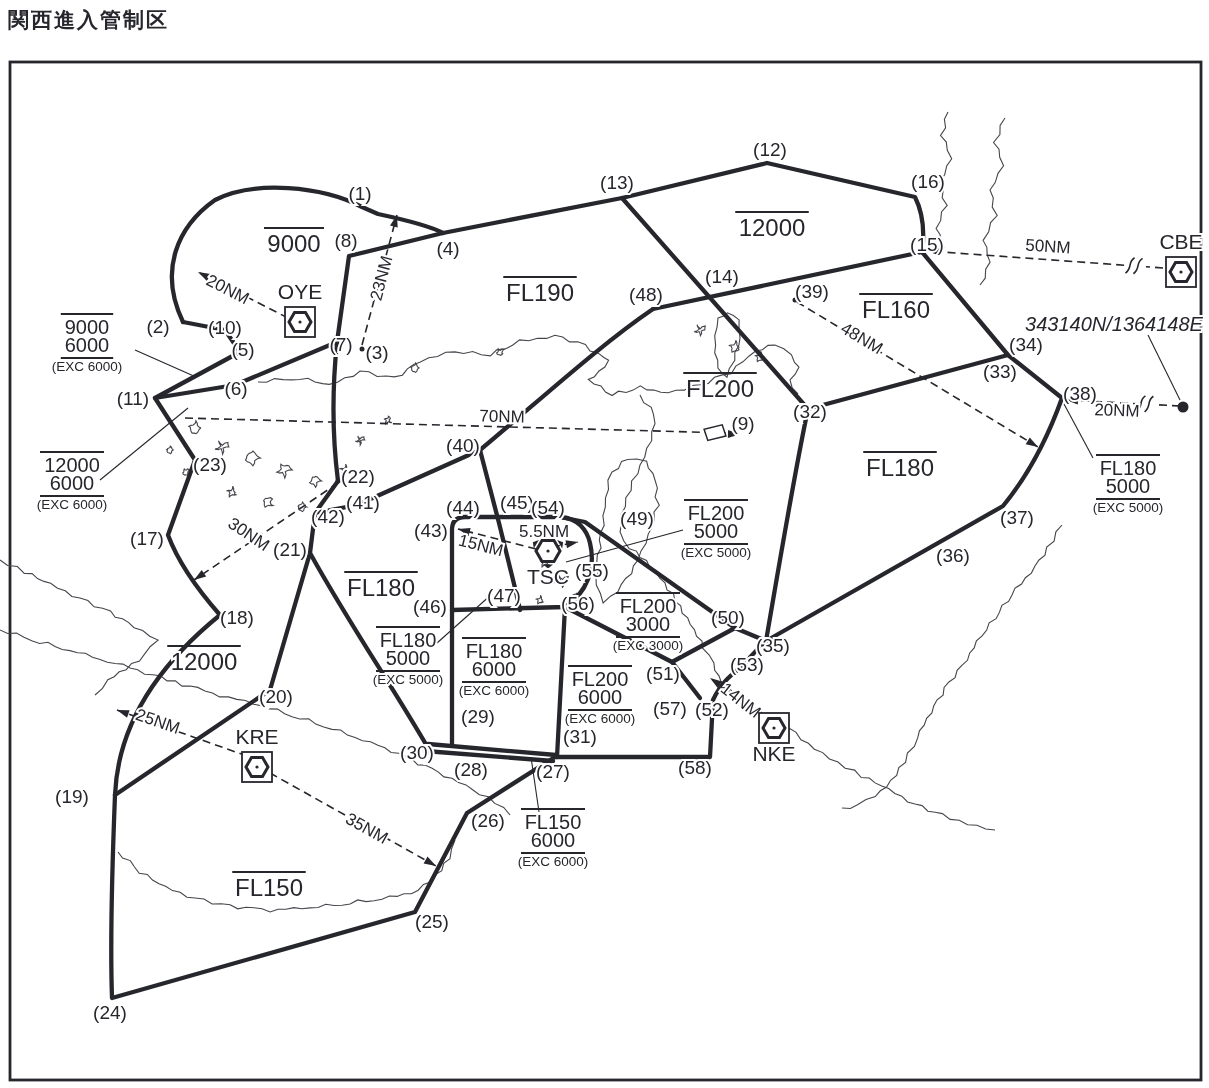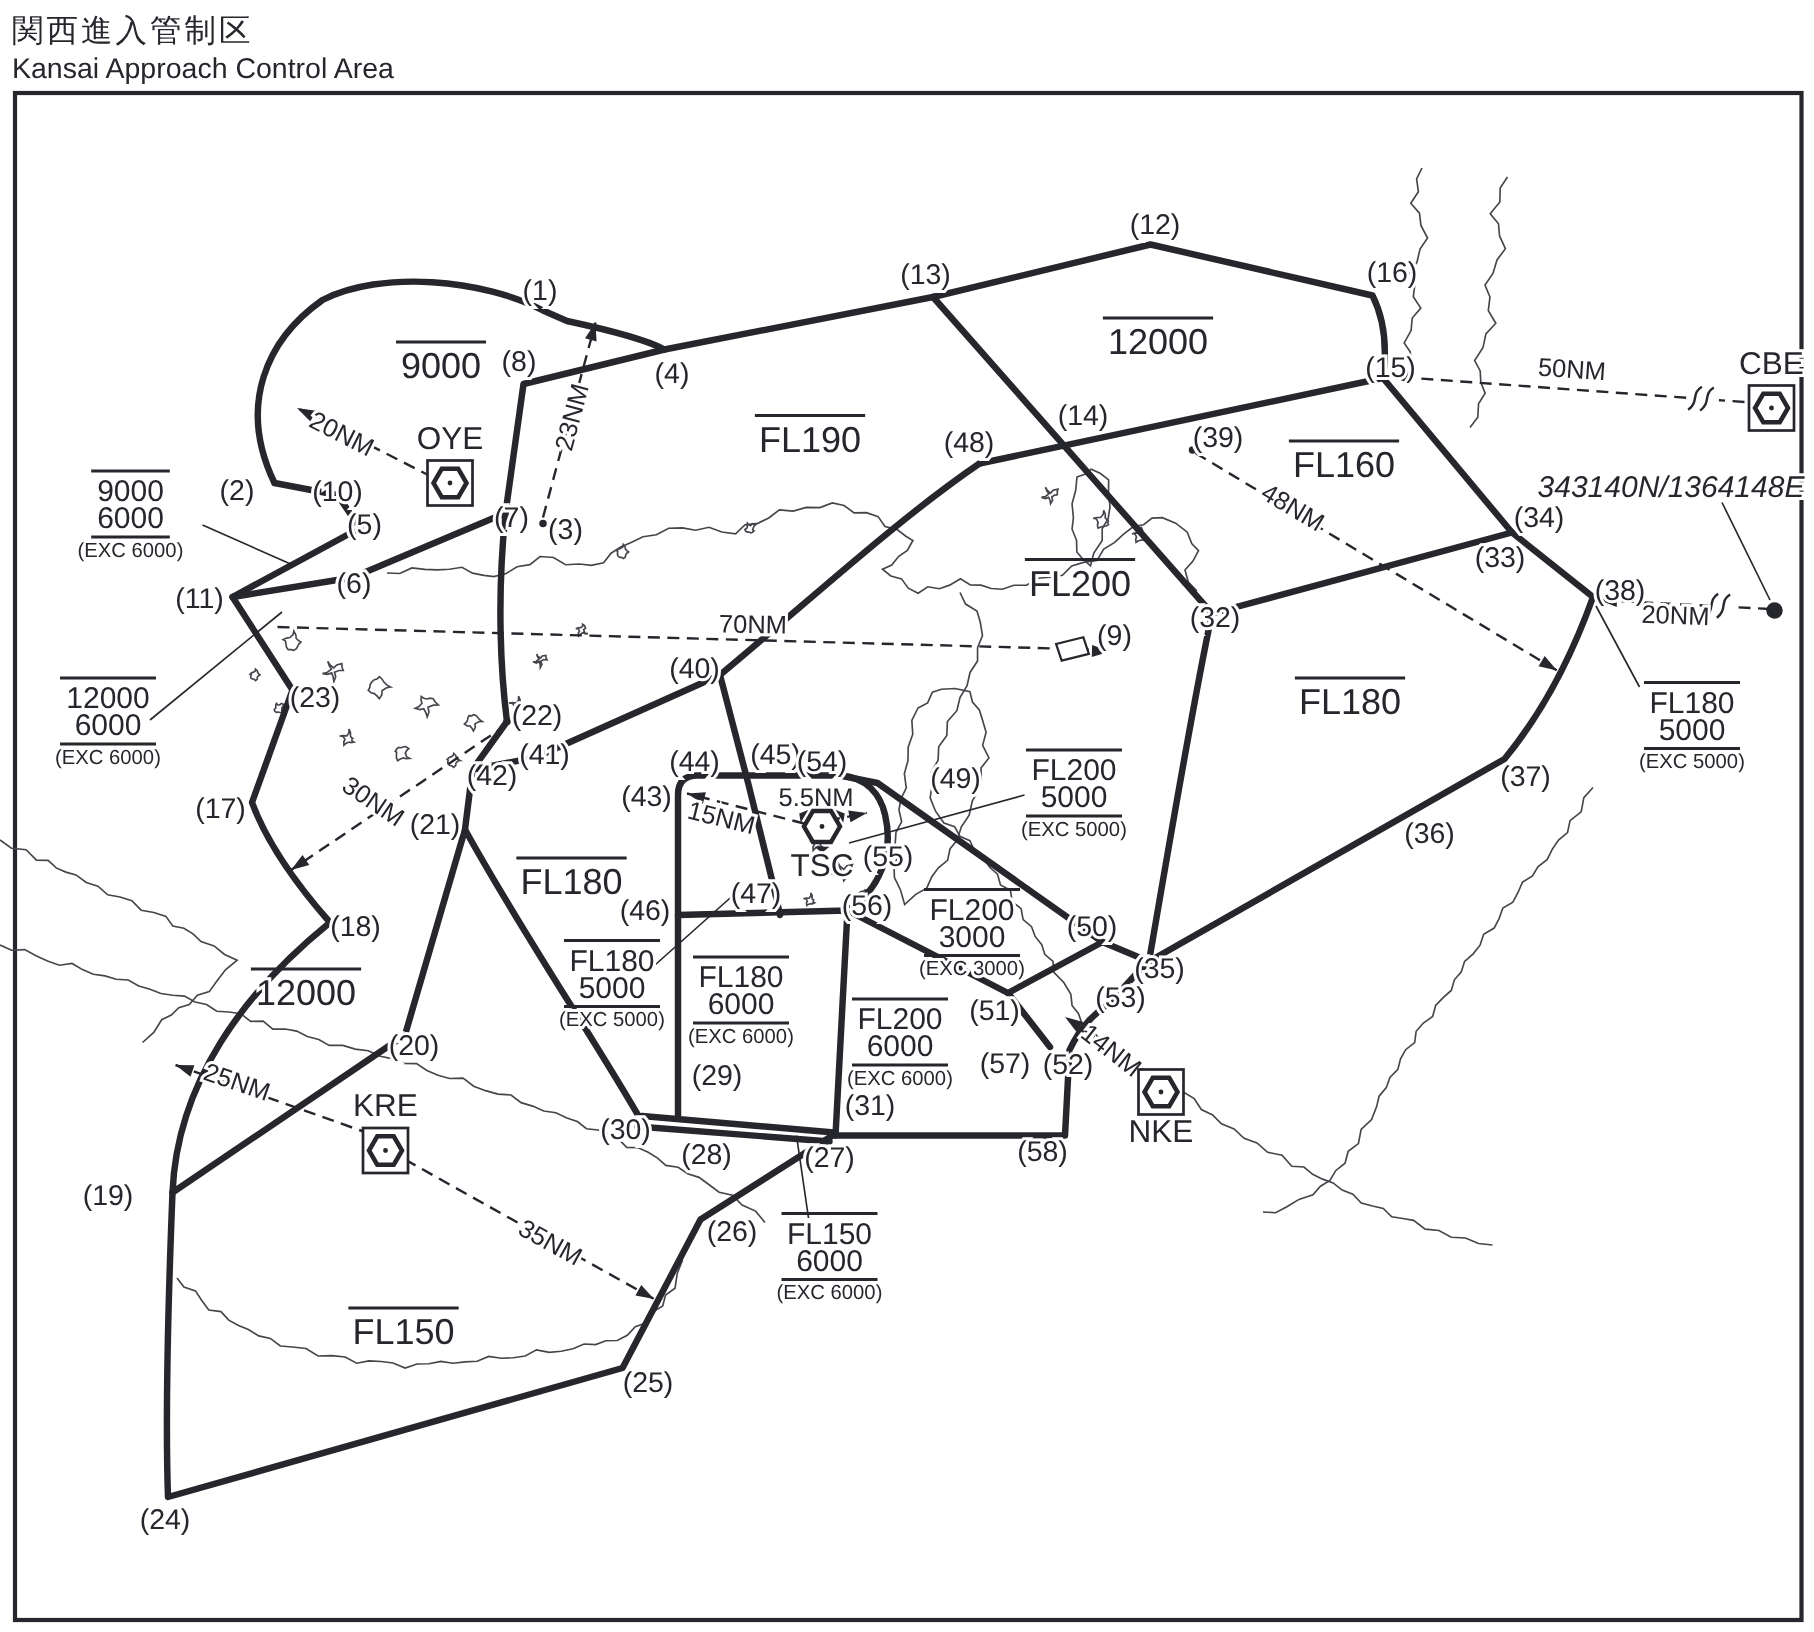--- a/index.html
+++ b/index.html
@@ -1,18 +1,18 @@
 <!DOCTYPE html>
 <html><head>
 <meta charset="utf-8">
 <style>
   html,body{margin:0;padding:0;background:#fff;}
   body{width:1209px;height:1088px;position:relative;font-family:"Liberation Sans",sans-serif;color:#26262d;}
   .titles{position:absolute;left:8px;top:6px;}
-  .title-jp{font-size:21px;font-weight:normal;letter-spacing:2px;}
+  .title-jp{font-size:21px;font-weight:bold;letter-spacing:2px;}
   .title-en{font-size:19px;margin-top:2px;}
   svg{position:absolute;left:0;top:0;}
   svg text{font-family:"Liberation Sans",sans-serif;fill:#26262d;paint-order:stroke;stroke:#ffffff;stroke-width:4px;}
   .pt{font-size:19px;}
   .alt{font-size:24px;}
   .stk{font-size:20px;}
   .exc{font-size:13.5px;}
   .nav{font-size:21px;}
   .dist{font-size:17px;}
   .coord{font-size:20px;font-style:italic;}
@@ -21,21 +21,20 @@
   .leader{stroke:#26262d;stroke-width:1.1;}
   .dash{stroke:#26262d;stroke-width:1.6;fill:none;stroke-dasharray:8 5;}
   .ovl{stroke:#26262d;stroke-width:2px;}
   .frame{fill:none;stroke:#26262d;stroke-width:2.8;}
 </style>
 </head>
 <body>
 
 <div class="titles">
   <div class="title-jp">関西進入管制区</div>
-  <div class="title-en">Kansai Approach Control Area</div>
 </div>
 
 <svg id="sv" width="1209" height="1088" viewBox="0 0 1209 1088">
   <rect class="frame" x="10" y="62" width="1191" height="1018"></rect>
   <g id="g-coast">
       <path class="coastline" d="M258.0,382.0 L266.5,382.3 L274.6,378.6 L283.2,379.6 L291.7,379.9 L299.6,379.5 L308.0,378.2 L315.0,382.1 L322.6,383.6 L329.2,384.4 L337.5,382.3 L344.7,377.8 L353.3,376.4 L360.0,371.0 L369.0,371.7 L377.1,376.5 L386.3,376.0 L394.2,376.9 L402.4,375.2 L407.4,368.8 L413.8,364.6 L420.4,361.9 L428.7,357.8 L437.6,356.5 L445.8,352.2 L455.0,351.9 L463.7,353.5 L472.7,351.5 L481.2,354.7 L490.4,355.9 L496.7,349.8 L505.2,348.9 L512.5,345.3 L519.6,339.9 L528.8,340.7 L537.5,338.3 L546.6,338.4 L554.9,335.3 L562.7,337.0 L569.4,341.9 L577.7,341.8 L585.4,344.4 L590.0,351.0 L597.9,352.9 L603.9,357.5 L608.6,360.3 L604.9,367.0 L599.0,371.0 L594.5,376.7 L588.3,379.5 L593.9,384.0 L601.0,385.9 L605.5,392.1 L612.1,395.5 L618.5,391.2 L626.2,392.5 L633.1,390.1 L640.3,385.8 L646.9,389.9 L654.0,390.1 L660.8,392.3 L668.2,392.8 L676.0,390.2 L684.4,390.1 L691.7,385.5 L699.9,384.8 L708.3,383.5 L714.5,377.3 L722.3,374.9 L731.3,373.7 L735.8,366.1 L742.9,361.8 L748.9,356.2 L755.6,351.0 L762.4,349.8 L768.0,345.4 L774.9,345.1 L783.8,348.8 L791.5,354.8 L794.5,362.4 L799.0,367.1 L795.2,374.2 L790.0,380.0 L792.2,388.0 L798,394"></path>
       <path class="coastline" d="M0.0,630.0 L7.7,633.5 L16.5,633.1 L24.0,637.2 L31.7,640.7 L39.6,643.5 L48.0,642.3 L55.0,646.4 L62.2,649.5 L70.0,650.6 L77.5,652.8 L85.5,653.3 L92.5,657.3 L100.0,659.5 L107.3,662.3 L115.1,663.5 L123.0,664.1 L130.0,668.0 L137.7,669.7 L144.5,674.2 L152.6,674.7 L160.5,675.8 L167.1,680.9 L175.4,680.8 L181.9,686.1 L190.1,686.0 L197.8,687.4 L204.9,691.0 L212.5,693.0 L219.5,696.9 L228.5,696.9 L236.8,699.4 L245.5,700.5 L253.5,704.2 L262.0,705.9 L269.4,708.9 L277.7,709.1 L284.6,713.7 L292.0,716.8 L299.7,719.0 L308.7,718.8 L315.8,724.1 L323.7,727.1 L331.9,729.4 L340.7,730.0 L347.4,735.1 L355.1,737.4 L362.5,740.7 L370.6,741.8 L377.9,745.3 L384.9,747.7 L391.0,752.5 L398.7,753.3 L405.7,755.9 L412.3,759.3 L417.8,764.9 L425.5,765.2 L432.1,768.2 L438.4,772.1 L443.9,776.9 L452.1,778.2 L458.5,782.5 L466.0,784.9 L472.3,789.5 L479.4,794.8 L488.4,796.8 L494.7,803.4 L503.7,807.4 L510,815"></path>
       <path class="coastline" d="M118.0,852.0 L122.6,858.0 L130.3,860.6 L134.5,867.0 L139.2,873.3 L147.3,874.4 L152.5,880.1 L159.0,883.7 L165.6,886.3 L172.5,890.6 L180.2,892.3 L186.9,897.3 L195.0,898.0 L204.0,899.0 L212.1,904.0 L221.3,903.8 L230.1,904.7 L237.8,908.8 L246.0,907.3 L254.1,907.7 L262.0,908.7 L270.1,912.0 L278.0,909.3 L286.0,909.2 L293.9,907.6 L302.0,908.8 L310.0,907.9 L318.1,907.5 L325.8,904.3 L334.1,905.5 L342.2,905.2 L350.1,904.0 L357.7,899.9 L366.1,901.6 L374.1,900.8 L382.0,899.2 L389.4,896.0 L397.1,896.4 L403.9,893.8 L411.5,893.7 L418.2,890.2 L423.5,884.4 L431.4,881.7 L435.4,874.6 L441.8,870.6 L443.7,863.4 L450.0,858.8 L451.5,849.0 L455,840"></path>
       <path class="coastline" d="M640.0,395.0 L643.7,402.7 L651.3,407.3 L653.5,414.7 L655.0,423.7 L651.7,431.7 L651.7,440.7 L646.7,448.3 L644.7,457.2 L640.0,465.0 L637.9,473.8 L631.6,481.0 L631.2,490.3 L625.8,497.8 L625.4,506.7 L621.0,514.7 L621.4,523.5 L620.1,531.9 L623.7,540.8 L629.3,548.7 L636.4,551.1 L639.9,557.5 L646.6,560.5 L649.8,567.5 L655.7,572.0 L659.8,578.2 L665.0,582.8 L667.0,590.0 L673.6,593.6 L674.8,601.1 L680.7,605.8 L682.1,613.1 L687.7,617.8 L690.1,624.3 L694.5,629.8 L696.5,636.2 L702.0,641.0 L702.6,648.2 L709.2,655.0 L713.9,662.9 L714.7,670.3 L719.0,675.8 L721.4,682.6 L729.0,688.0 L735.2,694.8 L740.1,702.1 L746.8,707.7 L755.2,710.7 L762.5,715.0 L769.8,720.4 L778.0,724.1 L787.6,727.2 L796.1,732.4 L800.9,739.7 L808.4,743.3 L814.3,749.2 L822.7,752.6 L829.4,758.9 L838.0,762.0 L845.1,768.2 L854.7,770.1 L861.2,777.5 L869.3,778.0 L875.1,782.9 L881.7,786.1 L888.7,788.6 L894.8,793.4 L901.9,796.2 L907.5,802.0 L915.0,804.0 L922.2,805.6 L927.8,811.2 L935.2,812.3 L942.4,813.6 L950.1,819.4 L959.3,820.3 L967.5,824.8 L977.0,825.3 L985.7,829.0 L995,830"></path>
       <path class="coastline" d="M1062.0,525.0 L1055.9,531.8 L1054.1,541.2 L1046.7,547.1 L1045.0,555.1 L1039.0,560.0 L1034.8,566.2 L1031.4,573.1 L1025.4,577.7 L1021.6,584.0 L1015.0,588.1 L1012.0,595.0 L1008.6,601.4 L1001.9,605.3 L999.4,612.4 L996.1,618.7 L989.1,622.8 L986.7,630.1 L982.1,635.9 L976.4,640.9 L974.2,647.9 L969.6,653.2 L967.5,660.3 L962.1,665.1 L957.1,670.3 L955.1,677.7 L948.9,682.0 L944.1,687.5 L943.1,695.1 L937.1,699.8 L933.7,705.9 L931.9,712.9 L926.6,718.3 L924.2,725.1 L919.4,730.8 L917.7,737.9 L914.4,746.4 L907.4,753.0 L905.6,762.4 L898.8,767.5 L896.7,775.5 L890.6,780.3 L886.6,787.0 L880.3,790.8 L875.3,796.5 L866.0,799.6 L857.9,804.5 L850.4,808.5 L842,808"></path>

